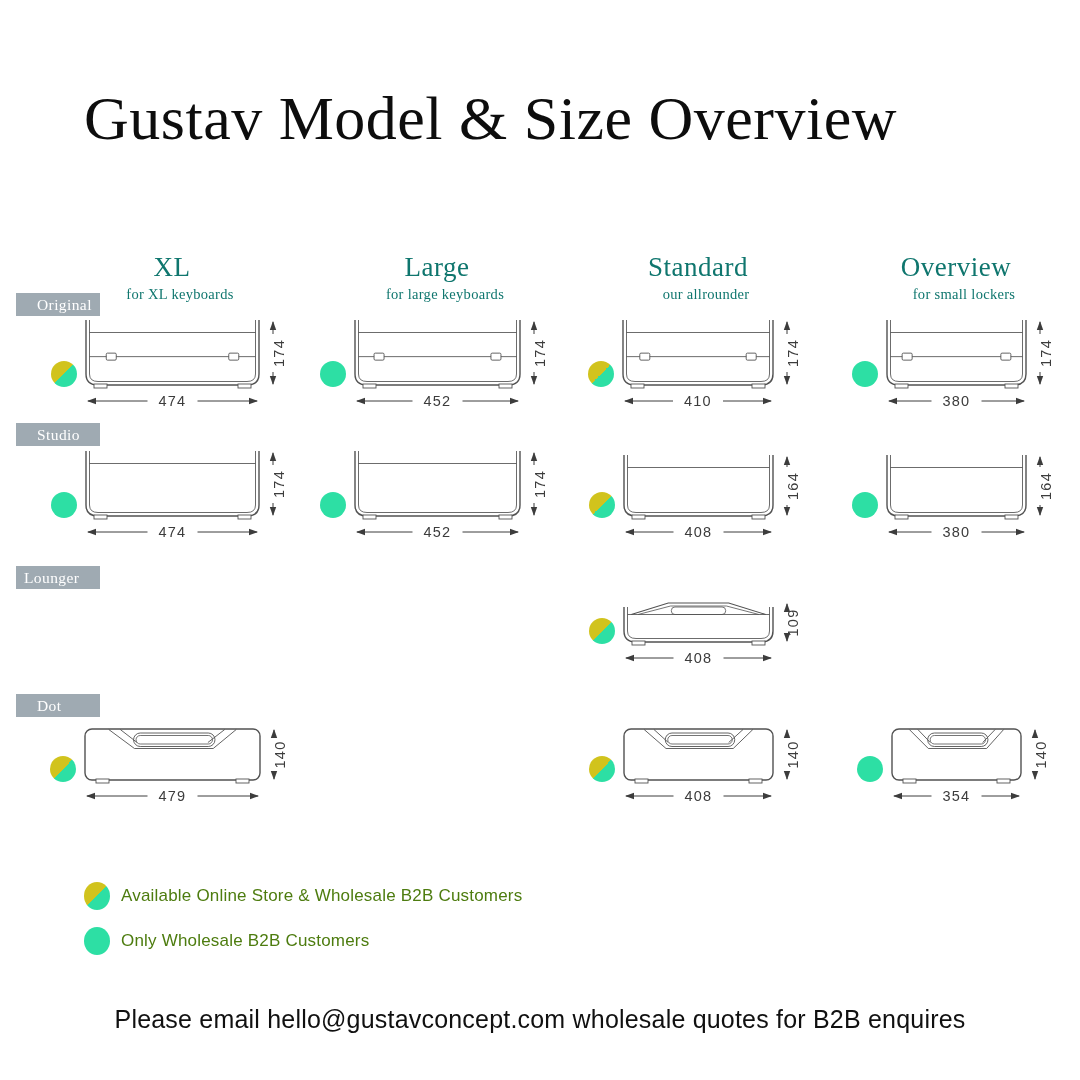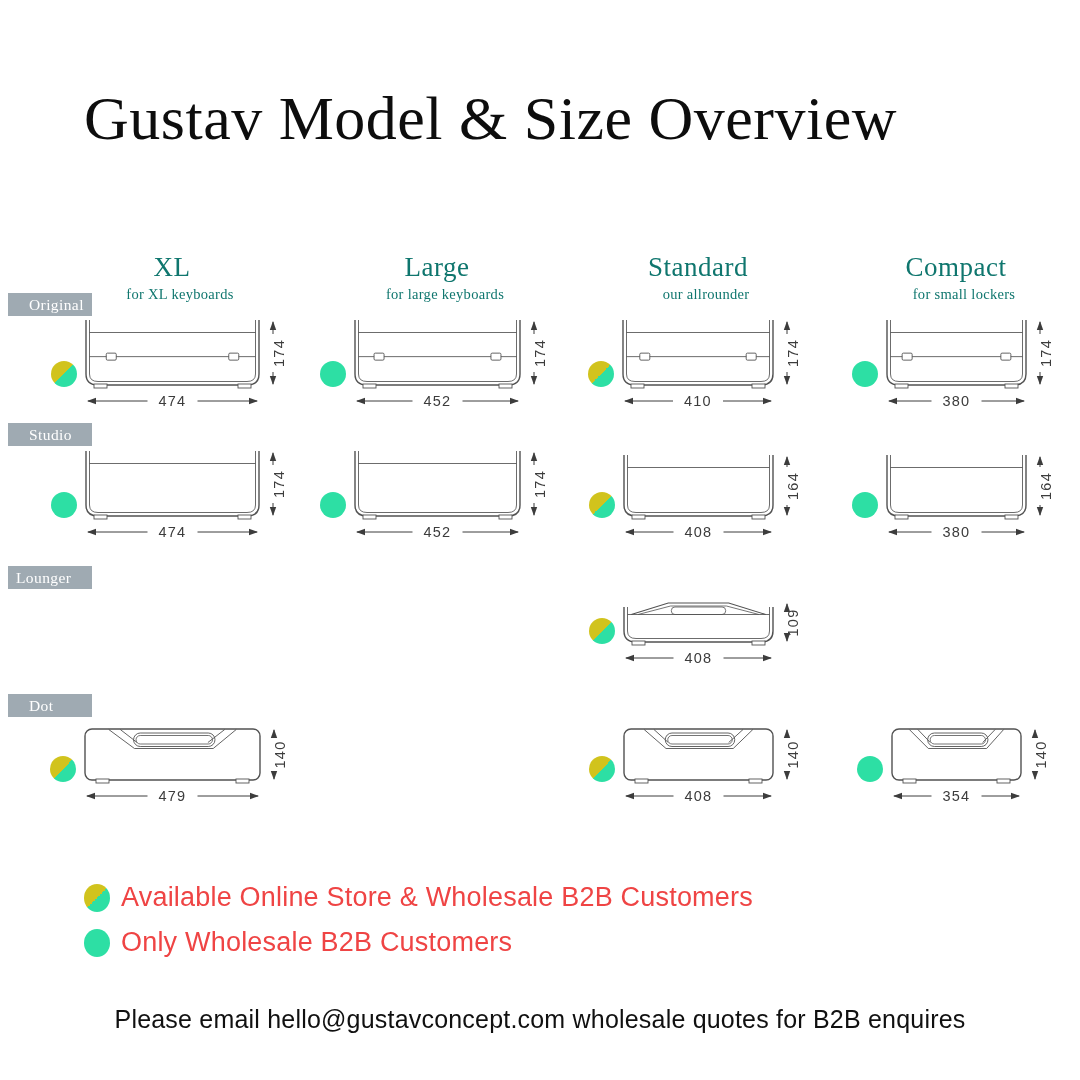--- a/index.html
+++ b/index.html
@@ -5,34 +5,34 @@
   html,body{margin:0;padding:0;background:#fff;}
   .page{position:relative;width:1080px;height:1080px;background:#ffffff;overflow:hidden;
         font-family:"Liberation Sans",sans-serif;}
   .title{position:absolute;left:84px;top:84px;font-family:"Liberation Serif",serif;
          font-size:62px;line-height:68px;color:#0d0d0d;font-weight:500;letter-spacing:0.5px;white-space:nowrap;}
   .colh{position:absolute;top:252px;transform:translateX(-50%);text-align:center;
         font-family:"Liberation Serif",serif;color:#0f766e;}
   .colh .name{font-size:27px;letter-spacing:.5px;}
   .colh .sub{font-size:14.5px;margin-top:3px;letter-spacing:.3px;margin-left:16px;}
   .c0{left:172px;} .c1{left:437px;} .c2{left:698px;} .c3{left:956px;}
-  .rowlbl{position:absolute;left:8px;width:84px;height:23px;background:var(--lblbg,#9faab2);
+  .rowlbl{position:absolute;left:16px;width:84px;height:23px;background:var(--lblbg,#9faab2);
           color:#fff;font-family:"Liberation Serif",serif;font-size:15.5px;line-height:23px;
           padding-left:21px;box-sizing:border-box;letter-spacing:.4px;}
   .r0{top:293px;} .r1{top:423px;} .r2{top:566px;padding-left:8px;} .r3{top:694px;}
   .cell{position:absolute;}
   .cell svg{display:block;overflow:visible;}
   .avdot{position:absolute;width:26px;height:26px;border-radius:50%;}
   .avdot.both{background:linear-gradient(135deg,var(--y,#d1c31d) 50%,var(--g,#2ddfa4) 50%);}
   .avdot.b2b{background:var(--g,#2ddfa4);}
   .legend-item{position:absolute;left:84px;display:flex;align-items:center;}
   .legend-dot{width:26px;height:28px;border-radius:50%;flex:0 0 auto;}
   .legend-dot.both{background:linear-gradient(135deg,var(--y,#d1c31d) 50%,var(--g,#2ddfa4) 50%);}
   .legend-dot.b2b{background:var(--g,#2ddfa4);}
-  .legend-label{margin-left:11px;font-size:27px;color:#ef4444;letter-spacing:0.2px;white-space:nowrap;}
+  .legend-label{margin-left:11px;font-size:17px;color:#4d7c0f;letter-spacing:0.2px;white-space:nowrap;}
   .l0{top:882px;} .l1{top:927px;}
   .footer{position:absolute;top:1005px;left:0;width:1080px;text-align:center;
           font-size:25px;color:#101010;letter-spacing:0.2px;}
 </style>
 </head>
 <body>
 
 <div class="page" style="--y: #d1c31d; --g: #2ddfa4; --lblbg: #9faab2;">
 
   <div class="title">Gustav Model &amp; Size Overview</div>
@@ -43,21 +43,21 @@
   </div>
   <div class="colh c2">
     <div class="name">Standard</div>
     <div class="sub">our allrounder</div>
   </div>
   <div class="colh c1">
     <div class="name">Large</div>
     <div class="sub">for large keyboards</div>
   </div>
   <div class="colh c3">
-    <div class="name">Compact</div>
+    <div class="name">Overview</div>
     <div class="sub">for small lockers</div>
   </div>
 
   <div class="rowlbl r0">Original</div>
   <div class="rowlbl r1">Studio</div>
   <div class="rowlbl r2">Lounger</div>
   <div class="rowlbl r3">Dot</div>
 
   <div id="cells">
       <div class="cell" style="left: 85px; top: 320px;">

